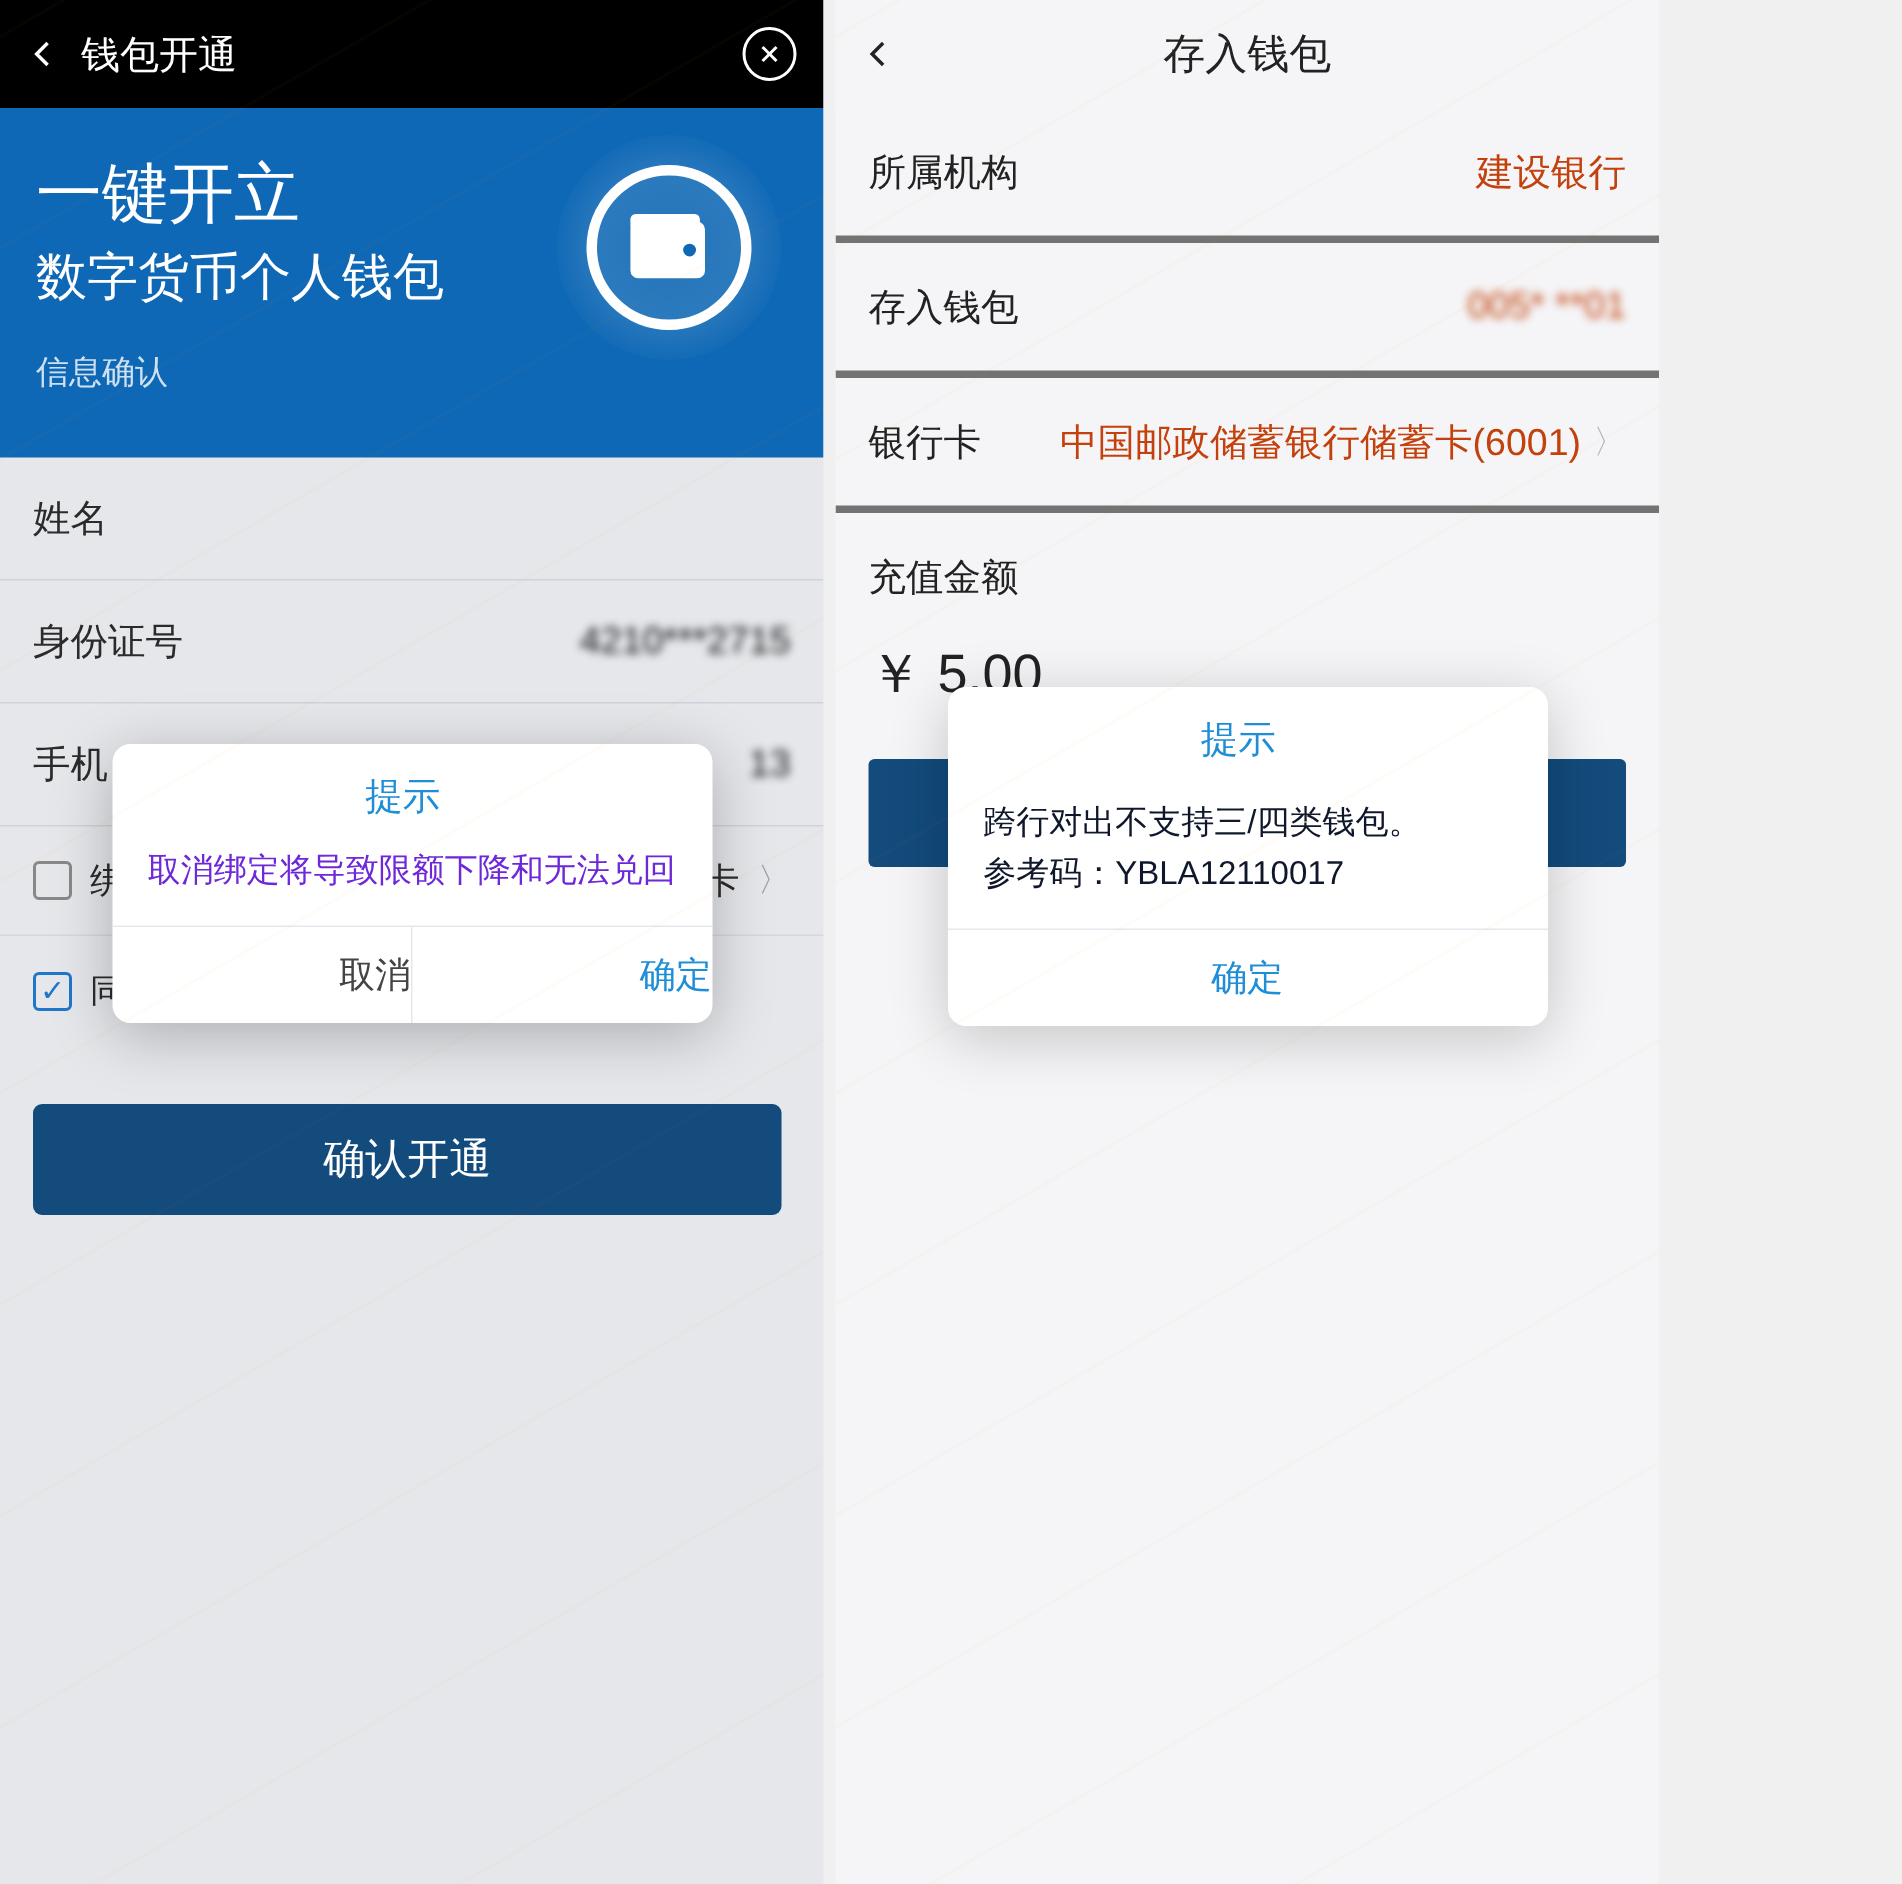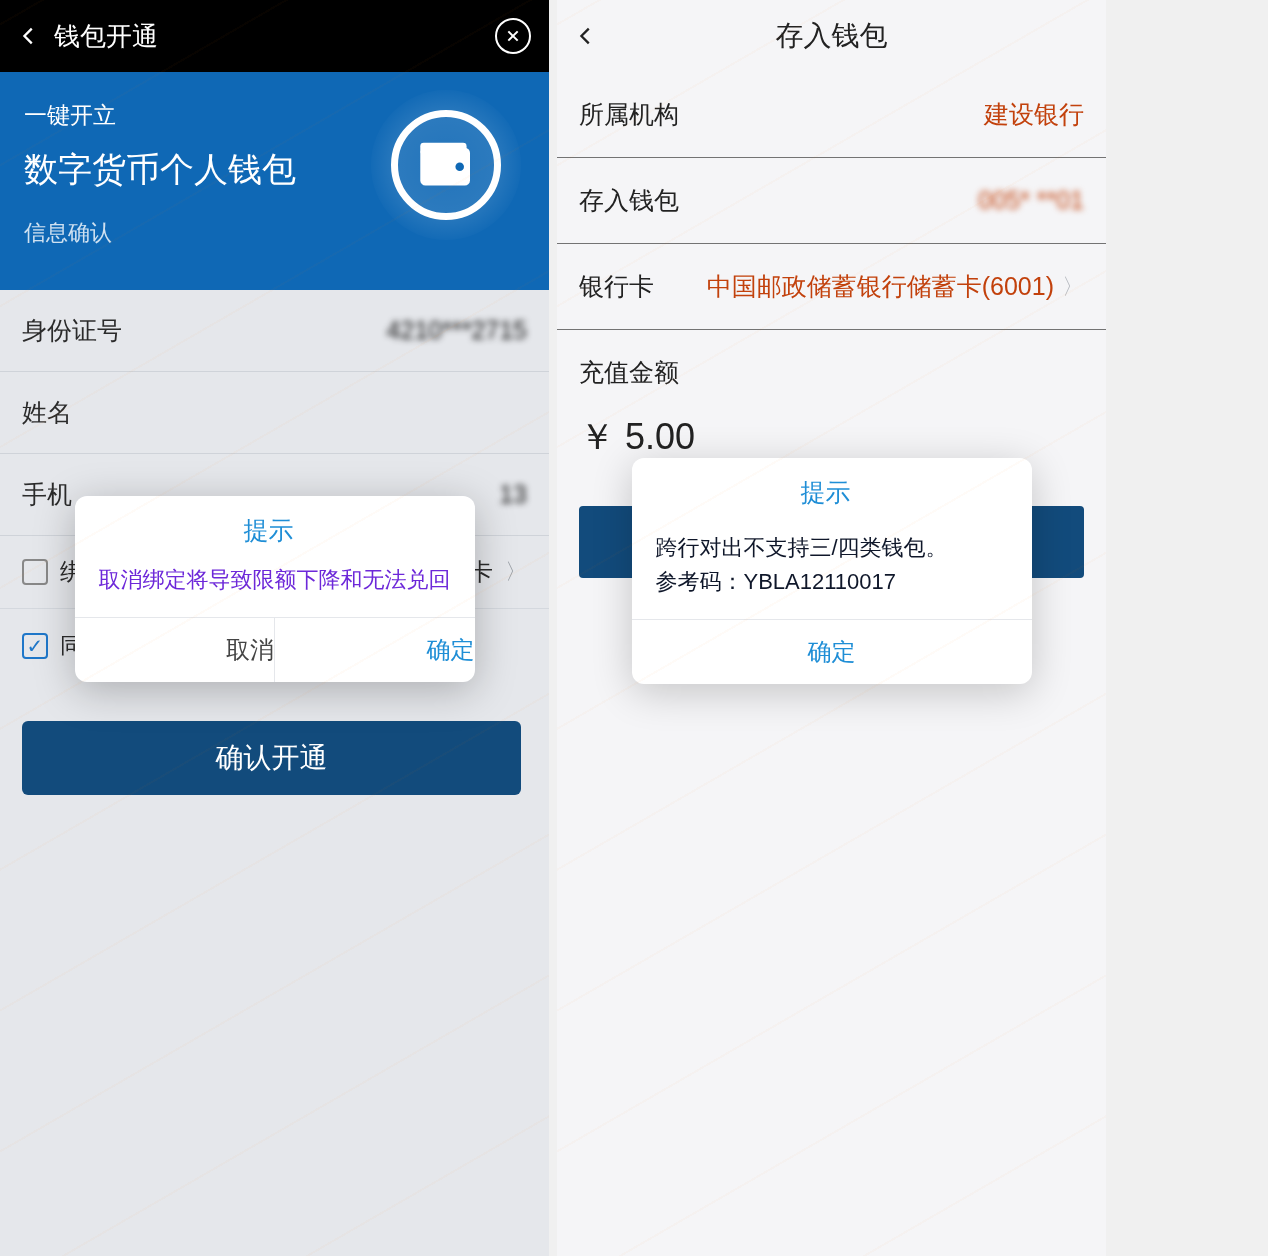--- a/index.html
+++ b/index.html
@@ -33,22 +33,22 @@
   .back-icon { width: 28px; display: flex; align-items: center; }
   .topbar-title { flex: 1; padding-left: 8px; }
   .close-circle { width: 36px; height: 36px; border: 2.5px solid #fff; border-radius: 50%; display: flex; align-items: center; justify-content: center; font-size: 20px; }
 
   .hero {
     background: #0f68b5;
     color: #fff;
     padding: 28px 24px 42px 24px;
     position: relative;
   }
-  .hero-line1 { font-size: 23px; font-weight: 400; font-family: Liberation Mono, monospace; }
-  .hero-line2 { font-size: 34px; font-weight: 400; margin-top: 16px; }
+  .hero-line1 { font-size: 44px; font-weight: 400; font-family: Liberation Mono, monospace; }
+  .hero-line2 { font-size: 34px; font-weight: 400; margin-top: 3px; }
   .hero-sub { font-size: 22px; color: #cfe1f1; margin-top: 25px; }
   .wallet-badge {
     position: absolute;
     right: 28px;
     top: 18px;
     width: 150px;
     height: 150px;
     border-radius: 50%;
     background: radial-gradient(circle, rgba(255,255,255,0.08) 0%, rgba(255,255,255,0.12) 45%, rgba(255,255,255,0.02) 70%);
     display: flex;
@@ -142,21 +142,21 @@
     font-size: 26px;
   }
   .topbar-r .title { flex: 1; text-align: center; font-size: 28px; color: #222; margin-left: -28px; }
   .info-row {
     display: flex;
     justify-content: space-between;
     align-items: center;
     padding: 26px 22px;
     font-size: 25px;
     color: #222;
-    border-bottom: 1px solid #737373;
+    border-bottom: 5px solid #737373;
   }
   .info-row .val { color: #c2410c; }
   .info-row .chev2 { color: #b5b9bf; font-size: 22px; margin-left: 8px; }
   .sect-label { padding: 26px 22px 10px 22px; font-size: 25px; color: #222; }
   .amount { padding: 14px 22px 26px 22px; font-size: 36px; color: #222; }
   .dialog-r {
     position: absolute;
     left: 50%; transform: translateX(-50%);
     width: 400px;
     background: #fff;
@@ -208,26 +208,26 @@
           <rect x="2" y="8" width="58" height="44" rx="6" fill="#fff"></rect>
           <rect x="2" y="2" width="54" height="14" rx="4" fill="#fff"></rect>
           <circle cx="48" cy="30" r="5" fill="#0f68b5"></circle>
         </svg>
       </div>
     </div>
   </div>
 
   <div class="form-area">
     <div class="form-row">
+      <span>姓名</span>
+      <span class="form-value"></span>
+    </div>
+    <div class="form-row">
       <span>身份证号</span>
       <span class="form-value redacted">4210***2715</span>
-    </div>
-    <div class="form-row">
-      <span>姓名</span>
-      <span class="form-value"></span>
     </div>
     <div class="form-row">
       <span>手机</span>
       <span class="form-value redacted">13</span>
     </div>
     <div class="bindcard-row">
       <span class="checkbox"></span>
       <span>绑</span>
       <span style="flex:1"></span>
       <span>卡</span>

